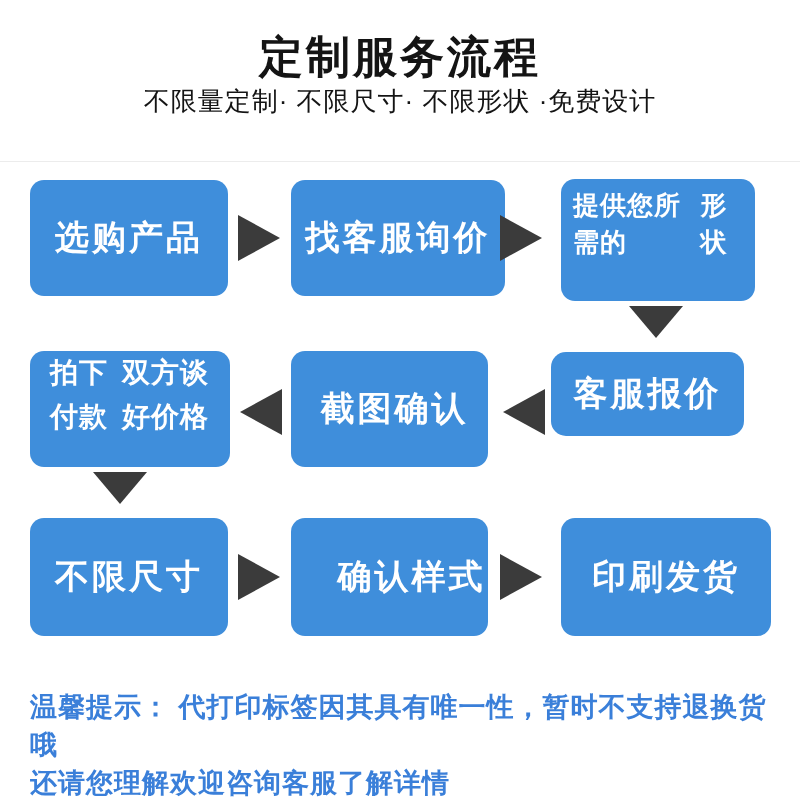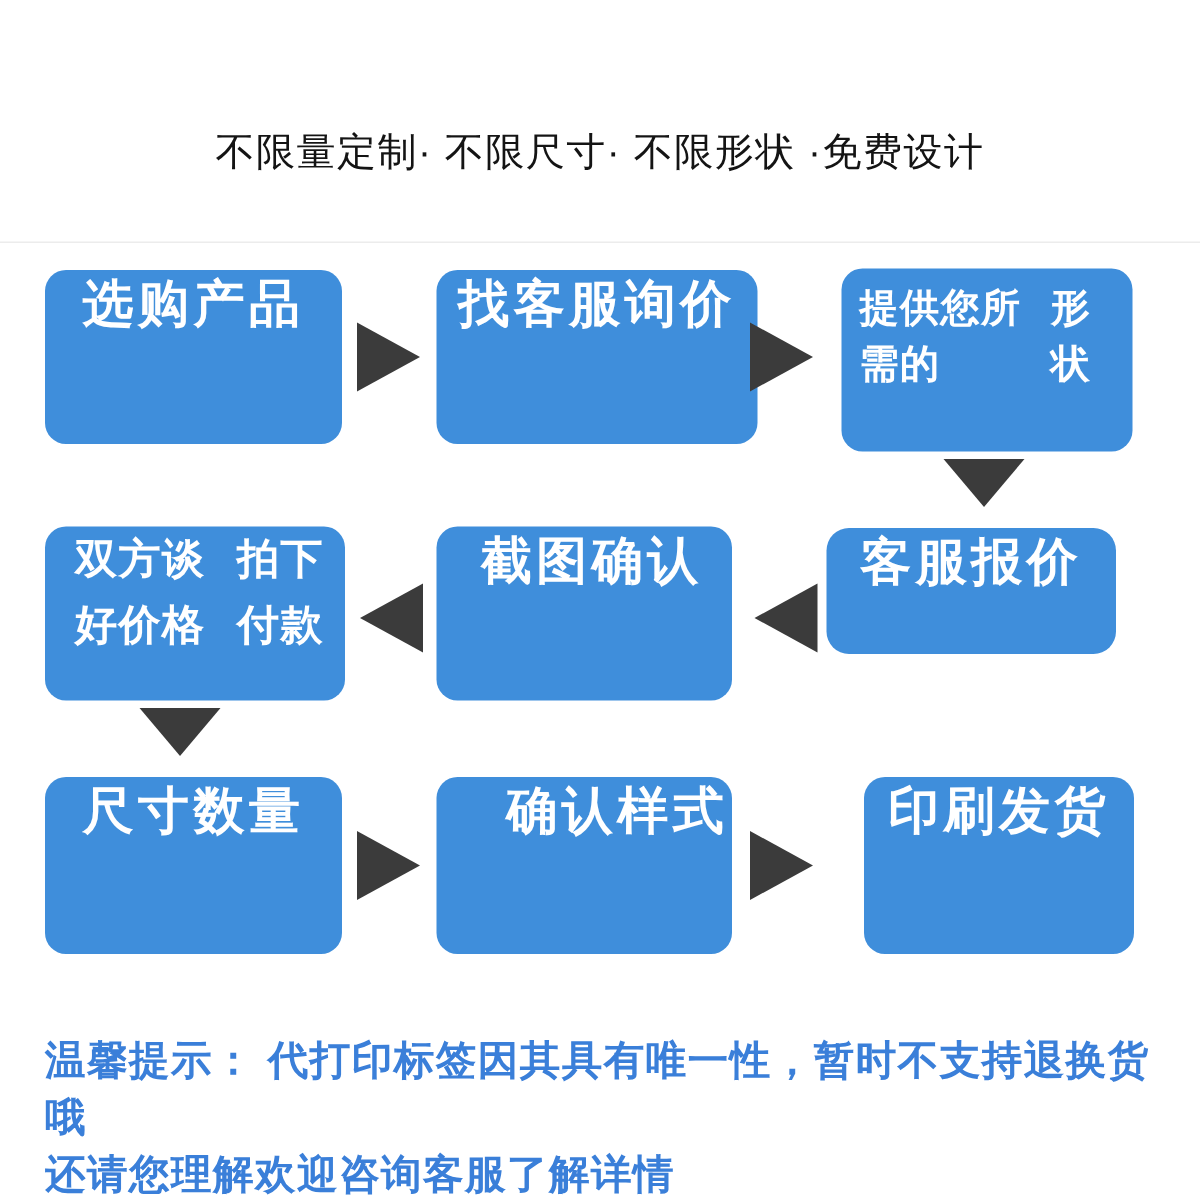--- a/index.html
+++ b/index.html
@@ -39,21 +39,21 @@
     background:#ececec;
   }
   
   .box{
     position:absolute;
     background:var(--box-blue);
     border-radius:14px;
     color:#ffffff;
     font-weight:bold;
     display:flex;
-    align-items:flex-start;
+    align-items:center;
     justify-content:center;
     text-align:center;
     box-sizing:border-box;
   }
   .box.single{font-size:34px;letter-spacing:3px;}
   .box.multi{
     flex-direction:row;
     align-items:flex-start;
     justify-content:center;
     text-align:left;
@@ -63,21 +63,21 @@
   .b3{left:561px;top:179px;width:194px;height:122px;
       font-size:26px;line-height:37px;letter-spacing:1px;
       padding:8px 12px;}
   .b4{left:30px;top:351px;width:200px;height:116px;
       font-size:28px;line-height:44px;letter-spacing:1px;
       padding-left:20px;}
   .b5{left:291px;top:351px;width:197px;height:116px;padding-left:10px;}
   .b6{left:551px;top:352px;width:193px;height:84px;border-radius:15px;}
   .b7{left:30px;top:518px;width:198px;height:118px;}
   .b8{left:291px;top:518px;width:197px;height:118px;padding-left:44px;}
-  .b9{left:576px;top:518px;width:180px;height:118px;}
+  .b9{left:561px;top:518px;width:210px;height:118px;}
   
   .arrow{position:absolute;width:0;height:0;}
   .arrow-right{
     border-top:23px solid transparent;
     border-bottom:23px solid transparent;
     border-left:42px solid var(--arrow-dark);
   }
   .arrow-left{
     border-top:23px solid transparent;
     border-bottom:23px solid transparent;
@@ -103,55 +103,56 @@
     font-size:27px;font-weight:bold;
     line-height:38px;letter-spacing:1px;
   }
   .footer p{margin:0;}
 </style>
 </head>
 <body>
 
 <div class="canvas">
 
+  <h1 class="title">定制服务流程</h1>
   <p class="subtitle">不限量定制· 不限尺寸· 不限形状 ·免费设计</p>
   <div class="divider"></div>
 
   <div class="box single b1">
     <span>选购产品</span>
   </div>
   <div class="arrow arrow-right ar1"></div>
   <div class="box single b2">
     <span>找客服询价</span>
   </div>
   <div class="arrow arrow-right ar2"></div>
   <div class="box multi b3">
     <span>提供您所需的</span>
     <span>形状</span>
   </div>
 
   <div class="arrow arrow-down ad1"></div>
 
   <div class="box multi b4">
+    <span>拍下付款</span>
     <span>双方谈好价格</span>
-    <span>拍下付款</span>
   </div>
   <div class="arrow arrow-left al1"></div>
   <div class="box single b5">
     <span>截图确认</span>
   </div>
   <div class="arrow arrow-left al2"></div>
   <div class="box single b6">
     <span>客服报价</span>
   </div>
 
   <div class="arrow arrow-down ad2"></div>
 
   <div class="box single b7">
-    <span>尺寸数量</span>
+    <span>不限尺寸</span>
   </div>
   <div class="arrow arrow-right ar3"></div>
   <div class="box single b8">
     <span>确认样式</span>
   </div>
   <div class="arrow arrow-right ar4"></div>
   <div class="box single b9">
     <span>印刷发货</span>
   </div>
 

